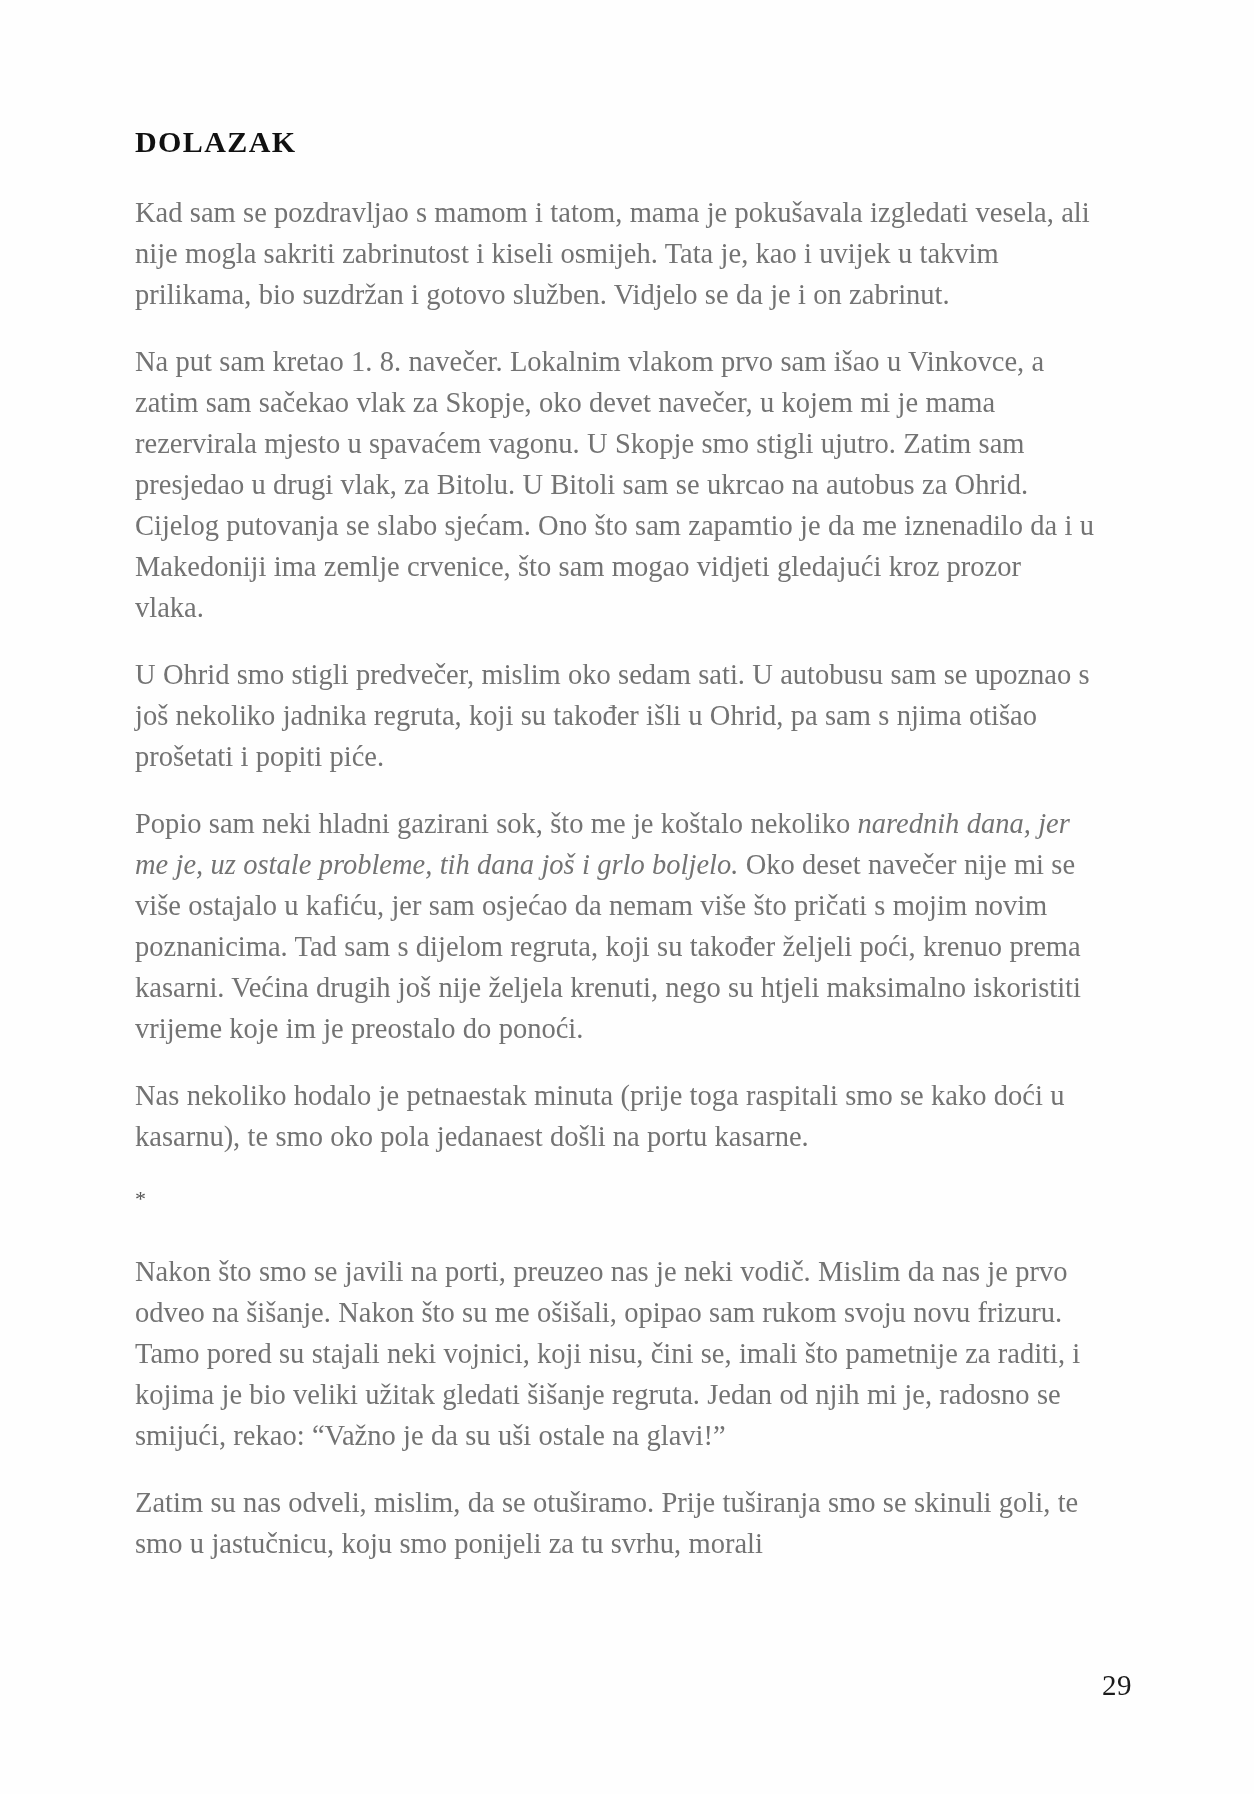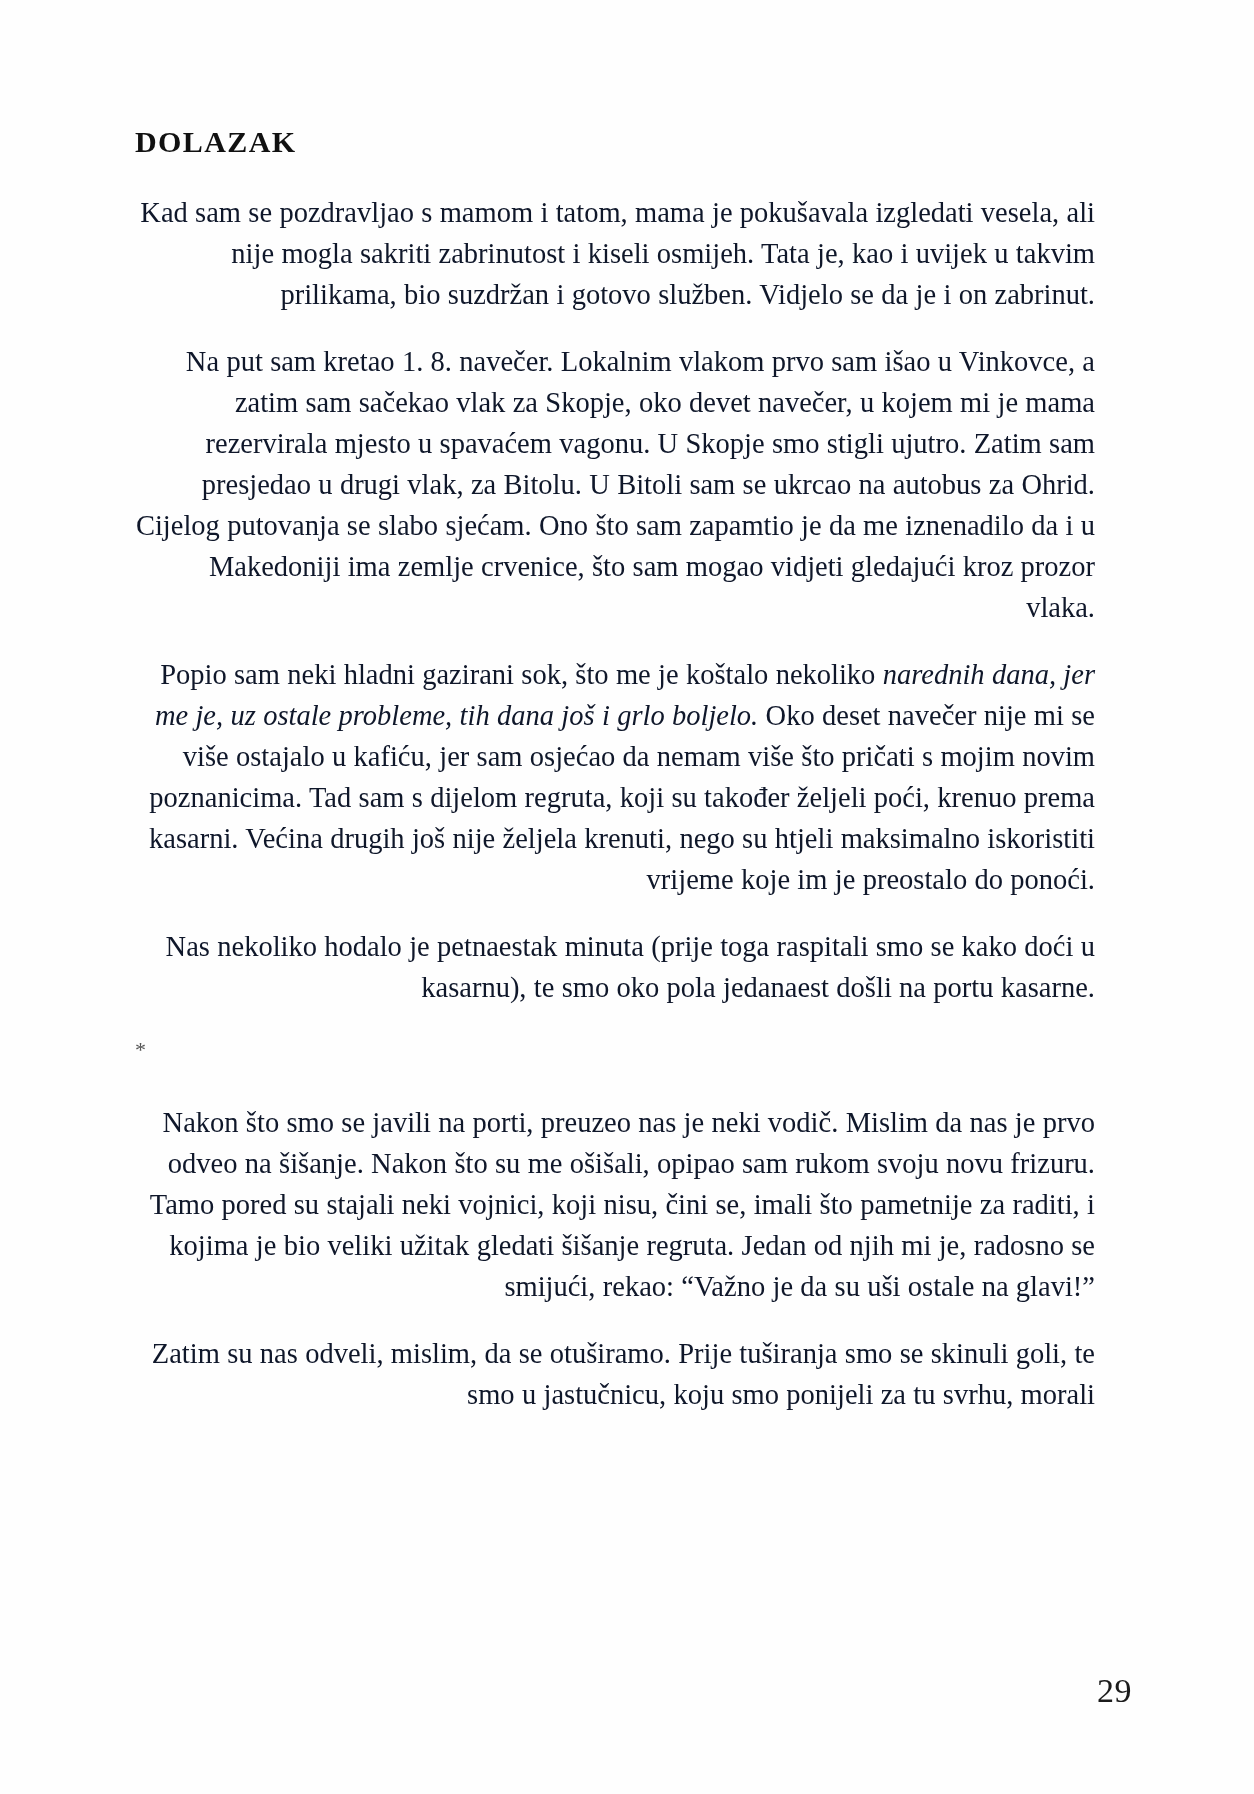--- a/index.html
+++ b/index.html
@@ -34,58 +34,59 @@
     font-size: 30px;
     letter-spacing: 1.4px;
     color: #111111;
     margin: 0 0 34px 0;
     line-height: 1.1;
   }
   p.para {
     margin: 0 0 26px 0;
     font-size: 28.5px;
     line-height: 41px;
-    color: #0f172a;
-    text-align: right;
+    color: #737373;
+    text-align: left;
     word-spacing: 0.2px;
   }
   p.para:last-of-type {
     margin-bottom: 8px;
   }
   .italic-line {
     font-style: italic;
   }
   .separator {
     margin: 30px 0 40px 0;
     font-size: 22px;
     line-height: 24px;
     color: #555555;
     letter-spacing: 0;
   }
   .page-number {
     position: absolute;
     right: 122px;
-    bottom: 84px;
-    font-size: 34px;
+    bottom: 92px;
+    font-size: 29px;
     color: #1b1b1b;
     letter-spacing: 0.5px;
   }
 </style>
 </head>
 <body>
 
 <div class="page">
   <div class="content">
 
     <h1 class="chapter-title">DOLAZAK</h1>
 
     <p class="para">Kad sam se pozdravljao s mamom i tatom, mama je pokušavala izgledati vesela, ali nije mogla sakriti zabrinutost i kiseli osmijeh. Tata je, kao i uvijek u takvim prilikama, bio suzdržan i gotovo služben. Vidjelo se da je i on zabrinut.</p>
 
     <p class="para">Na put sam kretao 1. 8. navečer. Lokalnim vlakom prvo sam išao u Vinkovce, a zatim sam sačekao vlak za Skopje, oko devet navečer, u kojem mi je mama rezervirala mjesto u spavaćem vagonu. U Skopje smo stigli ujutro. Zatim sam presjedao u drugi vlak, za Bitolu. U Bitoli sam se ukrcao na autobus za Ohrid. Cijelog putovanja se slabo sjećam. Ono što sam zapamtio je da me iznenadilo da i u Makedoniji ima zemlje crvenice, što sam mogao vidjeti gledajući kroz prozor vlaka.</p>
 
+    <p class="para">U Ohrid smo stigli predvečer, mislim oko sedam sati. U autobusu sam se upoznao s još nekoliko jadnika regruta, koji su također išli u Ohrid, pa sam s njima otišao prošetati i popiti piće.</p>
 
     <p class="para"><span>Popio sam neki hladni gazirani sok, što me je koštalo nekoliko </span><span class="italic-line">narednih dana, jer me je, uz ostale probleme, tih dana još i grlo boljelo.</span><span> Oko deset navečer nije mi se više ostajalo u kafiću, jer sam osjećao da nemam više što pričati s mojim novim poznanicima. Tad sam s dijelom regruta, koji su također željeli poći, krenuo prema kasarni. Većina drugih još nije željela krenuti, nego su htjeli maksimalno iskoristiti vrijeme koje im je preostalo do ponoći.</span></p>
 
     <p class="para">Nas nekoliko hodalo je petnaestak minuta (prije toga raspitali smo se kako doći u kasarnu), te smo oko pola jedanaest došli na portu kasarne.</p>
 
     <div class="separator">*</div>
 
 
     <p class="para">Nakon što smo se javili na porti, preuzeo nas je neki vodič. Mislim da nas je prvo odveo na šišanje. Nakon što su me ošišali, opipao sam rukom svoju novu frizuru. Tamo pored su stajali neki vojnici, koji nisu, čini se, imali što pametnije za raditi, i kojima je bio veliki užitak gledati šišanje regruta. Jedan od njih mi je, radosno se smijući,  rekao: “Važno je da su uši ostale na glavi!”</p>
 

